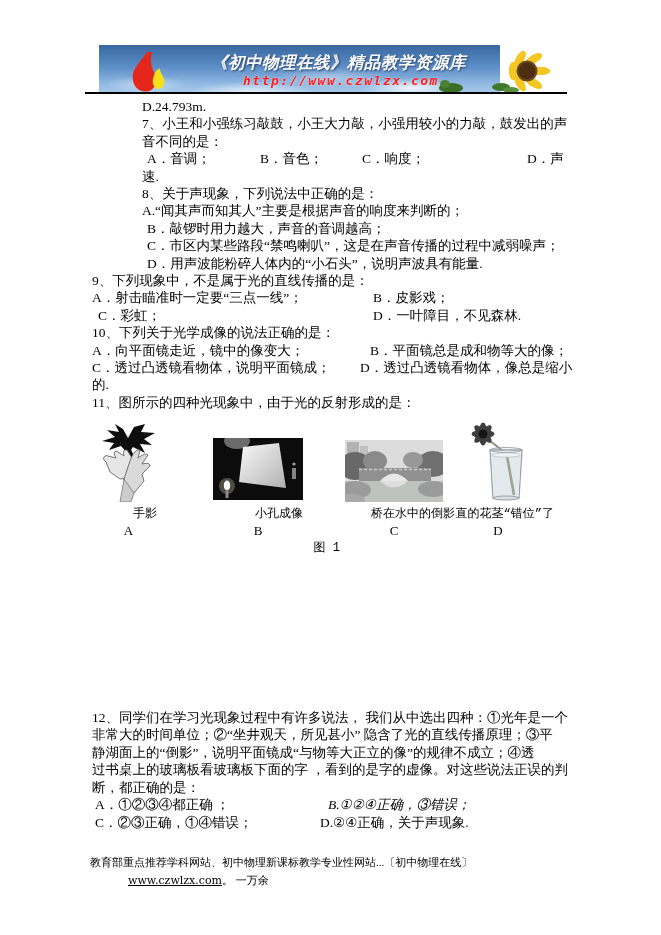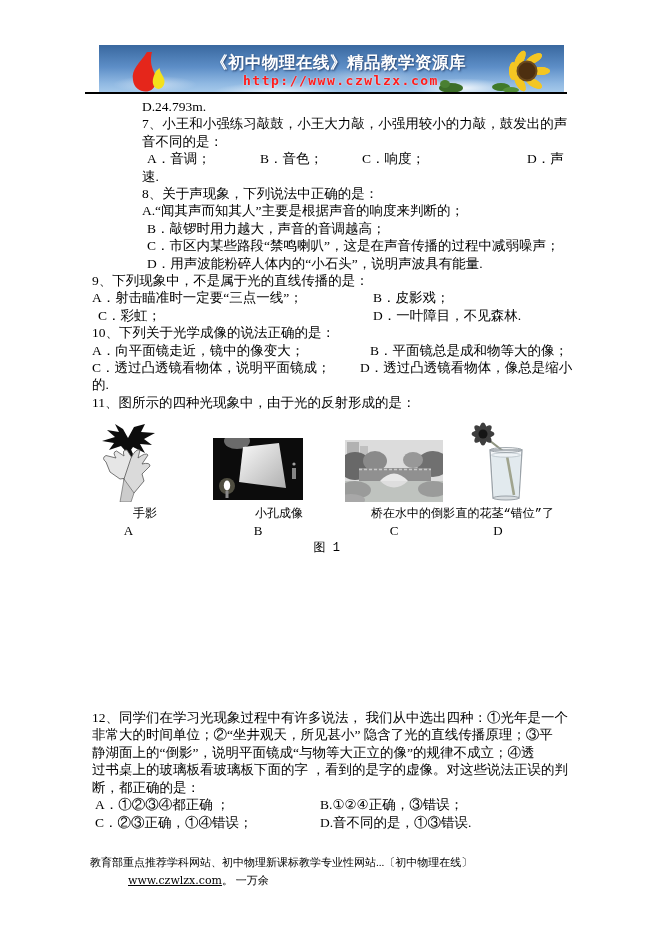--- a/index.html
+++ b/index.html
@@ -4,27 +4,28 @@
 <style>
   * { margin:0; padding:0; box-sizing:border-box; }
   html,body { background:#ffffff; }
   #page {
     position:relative; width:661px; height:935px; background:#ffffff;
     font-family:"Liberation Serif","DejaVu Serif",serif; color:#000;
     overflow:hidden;
   }
   
   #banner {
-    position:absolute; left:99px; top:45px; width:465px; height:49px;
+    position:absolute; left:99px; top:45px; width:401px; height:49px;
     background:
       radial-gradient(ellipse 70px 14px at 78% 88%, rgba(255,255,255,.85), rgba(255,255,255,0) 70%),
       radial-gradient(ellipse 90px 16px at 38% 98%, rgba(255,255,255,.75), rgba(255,255,255,0) 70%),
       radial-gradient(ellipse 60px 12px at 12% 80%, rgba(255,255,255,.45), rgba(255,255,255,0) 70%),
       radial-gradient(ellipse 80px 14px at 58% 66%, rgba(255,255,255,.35), rgba(255,255,255,0) 70%),
       linear-gradient(180deg,#39689f 0%, #5d8ec7 45%, #8fb8e2 78%, #aacdec 100%);
+    font-style: italic;
   }
   #banner-title {
     position:absolute; left:112px; top:7px; width:300px;
     font-size:16.5px; font-weight:bold; color:#ffffff; white-space:nowrap;
     text-shadow:1px 1px 2px rgba(20,40,80,.75); letter-spacing:.5px;
   }
   #banner-url {
     position:absolute; left:144px; top:28px; width:260px;
     font-family:"DejaVu Sans Mono","Liberation Mono",monospace;
     font-size:13px; font-weight:bold; color:#ff1c1c; letter-spacing:1.5px;
@@ -132,25 +133,25 @@
 
     <div class="line" style="top:296px; left:2px;">11、图所示的四种光现象中，由于光的反射形成的是：</div>
 
     <div class="line" style="top:611px; left:2px;">12、同学们在学习光现象过程中有许多说法， 我们从中选出四种：①光年是一个</div>
     <div class="line" style="top:628px; left:2px;">非常大的时间单位；②“坐井观天，所见甚小” 隐含了光的直线传播原理；③平</div>
     <div class="line" style="top:646px; left:2px;">静湖面上的“倒影”，说明平面镜成“与物等大正立的像”的规律不成立；④透</div>
     <div class="line" style="top:663px; left:2px;">过书桌上的玻璃板看玻璃板下面的字 ，看到的是字的虚像。对这些说法正误的判</div>
     <div class="line" style="top:681px; left:2px;">断，都正确的是：</div>
     <div class="line" style="top:698px; left:0; width:480px;">
       <span class="opt" style="left:5px;">A．①②③④都正确 ；</span>
-      <span class="opt" style="left:230px;">B.①②④正确，③错误；</span>
+      <span class="opt" style="left:238px;font-style:italic;">B.①②④正确，③错误；</span>
     </div>
     <div class="line" style="top:716px; left:0; width:480px;">
       <span class="opt" style="left:5px;">C．②③正确，①④错误；</span>
-      <span class="opt" style="left:230px;">D.音不同的是，①③错误.</span>
+      <span class="opt" style="left:230px;">D.②④正确，关于声现象.</span>
     </div>
   </div>
 
   <svg class="fig" style="left:100px; top:423px;" width="57" height="79" viewBox="0 0 57 79">
     <rect width="57" height="79" fill="#ffffff"></rect>
     <path d="M28,15 L23,6 L15,1 L19,9 L7,7 L15,14 L2,18 L14,20 L9,27 L21,23 L28,31 Z" fill="#0d0d0d"></path>
     <path d="M28,15 L34,4 L45,1 L41,9 L55,10 L44,16 L52,22 L40,21 L45,30 L33,24 L28,31 Z" fill="#0d0d0d"></path>
     <path d="M25,31 L30,24 L33,31 L30,40 Z" fill="#0d0d0d"></path>
     <path d="M6,39 Q1,35 6,32.5 L16,35 Q12,29 16.5,28 L24,33 Q22,26 27,27 L32,35 L36,31 L38,41 L34,54 L20,56 L10,49 Z" fill="#e6e6e6" stroke="#555" stroke-width="0.8"></path>
     <path d="M31,35 Q36,25 40,27 L38,35 Q46,29 48,32 L42,41 Q50,39 50,43 L42,51 L44,58 L34,70 L26,73 L24,56 Z" fill="#dadada" stroke="#555" stroke-width="0.8"></path>

